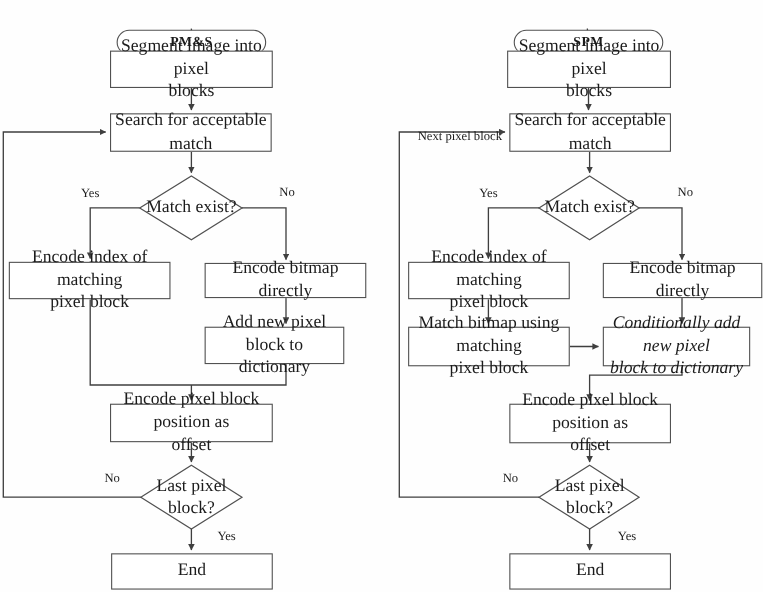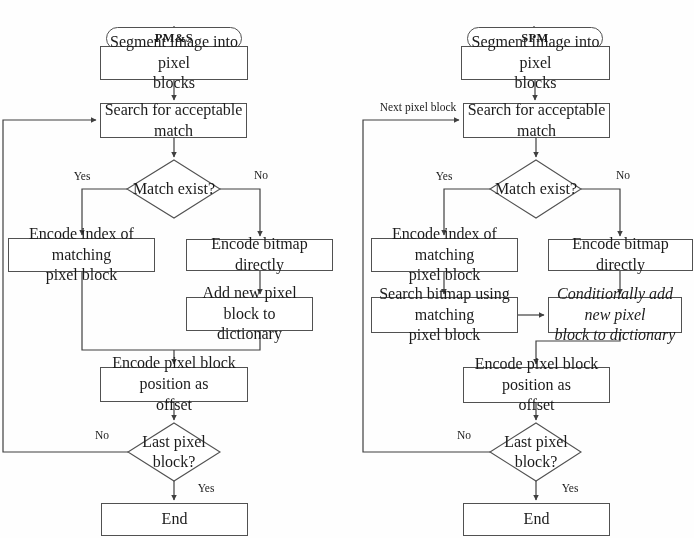--- a/index.html
+++ b/index.html
@@ -104,29 +104,29 @@
   <div class="elabel" style="left:186px;top:482px;width:40px;">Yes</div>
 
   <div class="node terminator" style="left:467px;top:3px;width:136px;height:23px;">SPM</div>
   <div class="node" style="left:461px;top:46px;width:149px;height:34px;">Segment image into pixel
 blocks</div>
   <div class="node" style="left:463px;top:103px;width:147px;height:35px;">Search for acceptable match</div>
   <div class="dlabel" style="left:491px;top:178px;width:90px;height:22px;">Match exist?</div>
   <div class="node" style="left:371px;top:238px;width:147px;height:34px;">Encode index of matching
 pixel block</div>
   <div class="node" style="left:548px;top:239px;width:145px;height:32px;">Encode bitmap directly</div>
-  <div class="node" style="left:371px;top:297px;width:147px;height:36px;">Search bitmap using matching
+  <div class="node" style="left:371px;top:297px;width:147px;height:36px;">Match bitmap using matching
 pixel block</div>
   <div class="node italic" style="left:548px;top:297px;width:134px;height:36px;">Conditionally add new pixel
 block to dictionary</div>
   <div class="node" style="left:463px;top:367px;width:147px;height:36px;">Encode pixel block position as
 offset</div>
   <div class="dlabel" style="left:496px;top:430px;width:80px;height:44px;">Last pixel
 block?</div>
   <div class="node" style="left:463px;top:503px;width:147px;height:33px;">End</div>
 
-  <div class="elabel" style="left:374px;top:101px;width:88px;">Next pixel block</div>
+  <div class="elabel" style="left:374px;top:118px;width:88px;">Next pixel block</div>
   <div class="elabel" style="left:424px;top:170px;width:40px;">Yes</div>
   <div class="elabel" style="left:605px;top:169px;width:36px;">No</div>
   <div class="elabel" style="left:446px;top:429px;width:36px;">No</div>
   <div class="elabel" style="left:548px;top:482px;width:44px;">Yes</div>
 
 </div>
 
 </body></html>

